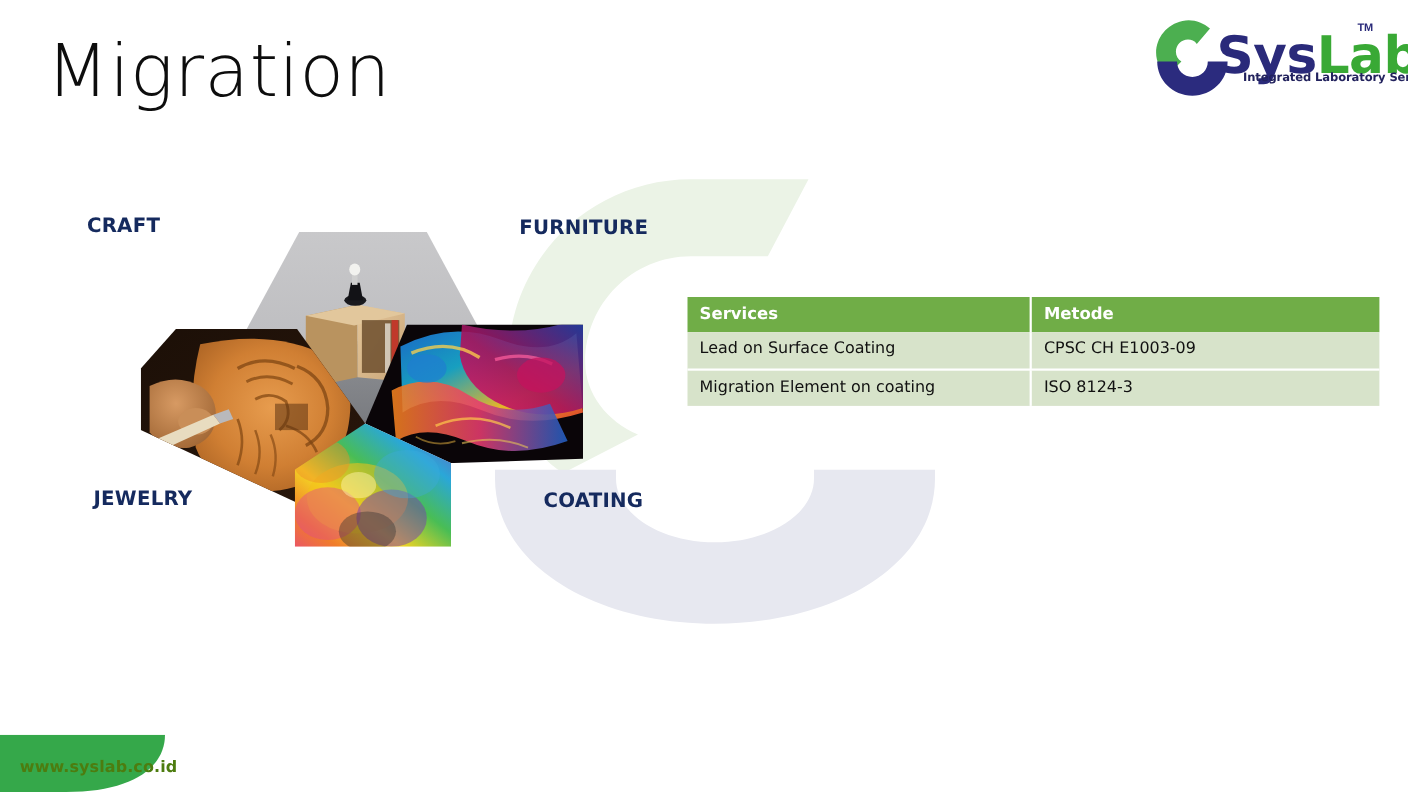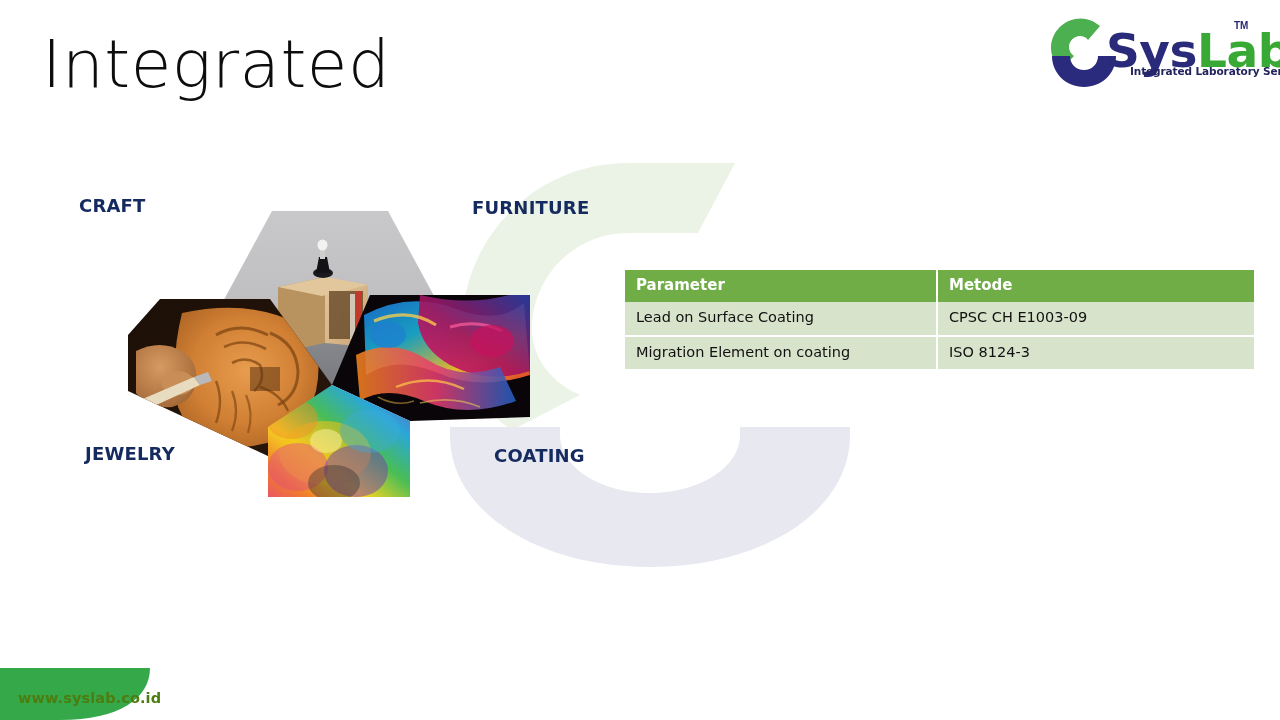--- a/index.html
+++ b/index.html
@@ -179,21 +179,21 @@
     </svg>
   </div>
 
   <div class="watermark" id="watermark-blue">
     <svg viewBox="0 0 420 155" width="420" height="155" aria-hidden="true">
       <path d="M10 12 L10 20 C10 98 100 152 210 152 C320 152 410 98 410 20 L410 12
                L300 12 L300 20 C300 52 260 78 210 78 C160 78 120 52 120 20 L120 12 Z" fill="#E7E8F0"></path>
     </svg>
   </div>
 
-  <div id="page-title">Integrated</div>
+  <div id="page-title">Migration</div>
 
   <div id="brand-logo">
     <svg width="70" height="74" viewBox="0 0 70 74" style="position:absolute;left:0;top:2px;" aria-hidden="true">
       <path d="M52 10 C45 4 36 1 27 3 C13 6 3 18 3 32 C3 40 7 48 13 53 L26 40
                C23 38 21 35 21 31 C21 25 26 20 32 20 C35 20 38 21 40 24 Z" fill="#4CAF50"></path>
       <path d="M4 40 C4 57 18 71 36 71 C54 71 68 57 68 40 L50 40
                C50 48 44 54 36 54 C28 54 22 48 22 40 Z" fill="#2B2B7E"></path>
     </svg>
     <div id="logo-wordmark">
       <span id="logo-sys">Sys</span><span id="logo-lab">Lab</span>
@@ -356,21 +356,21 @@
     </svg>
   </div>
 
   <table id="spec-table">
     <colgroup>
         <col class="col-param">
         <col class="col-metode">
       </colgroup>
     <thead>
       <tr>
-        <th>Parameter</th>
+        <th>Services</th>
         <th>Metode</th>
       </tr>
     </thead>
     <tbody>
       <tr class="row-shade-a">
         <td>Lead on Surface Coating</td>
         <td>CPSC CH E1003-09</td>
       </tr>
       <tr class="row-shade-a">
         <td>Migration Element on coating</td>

